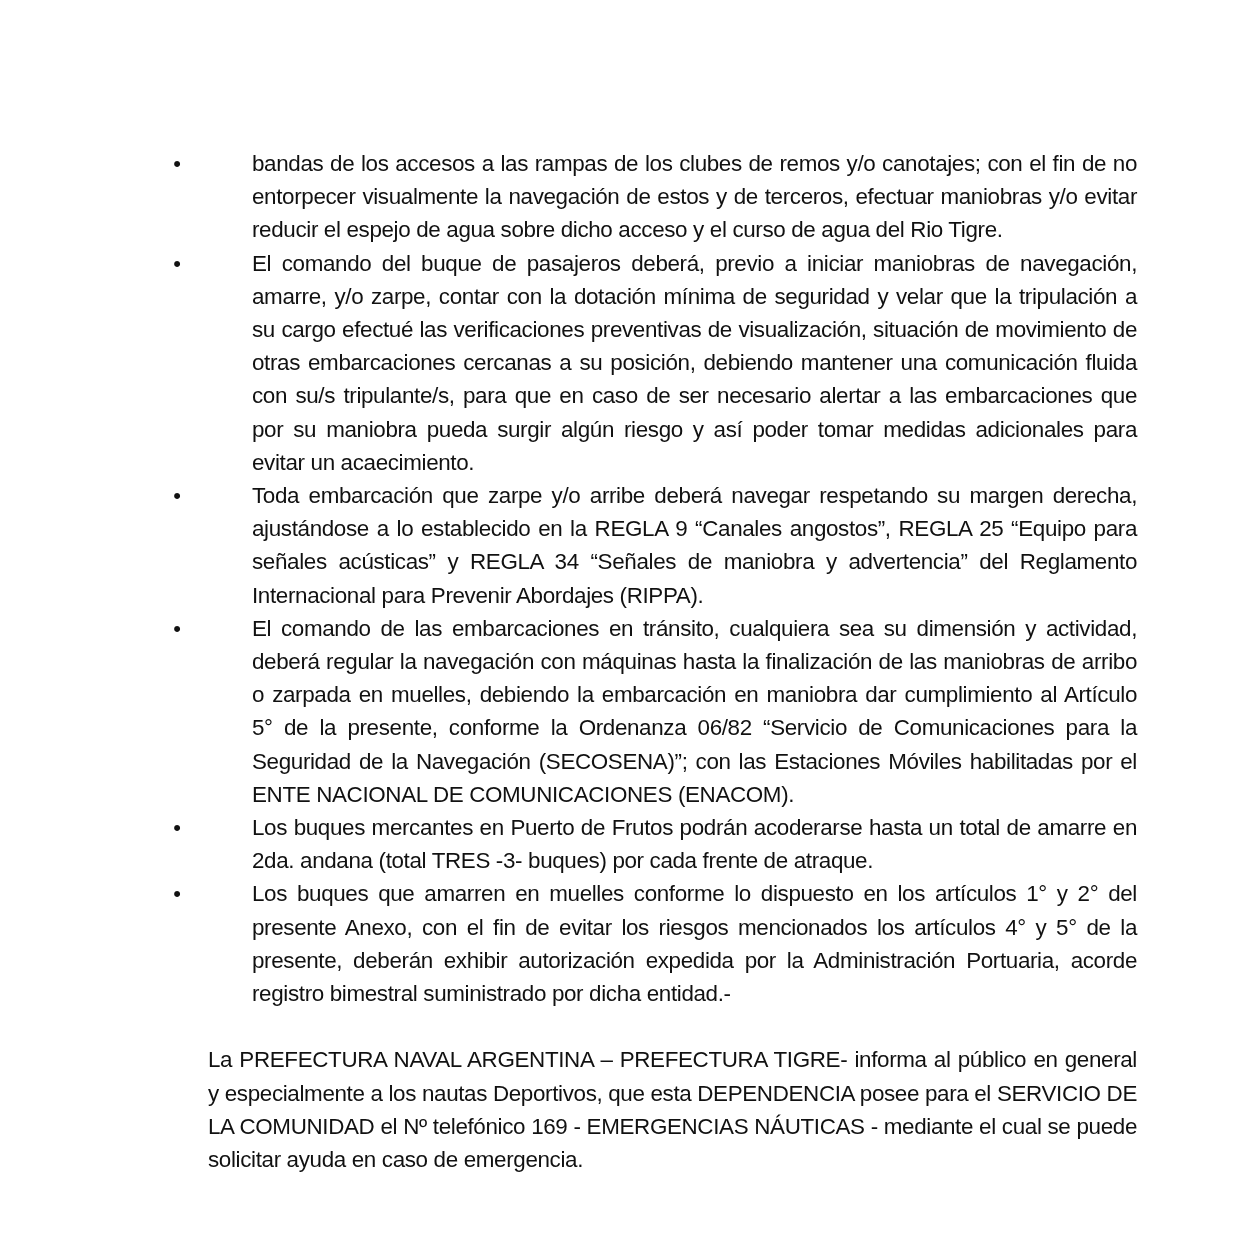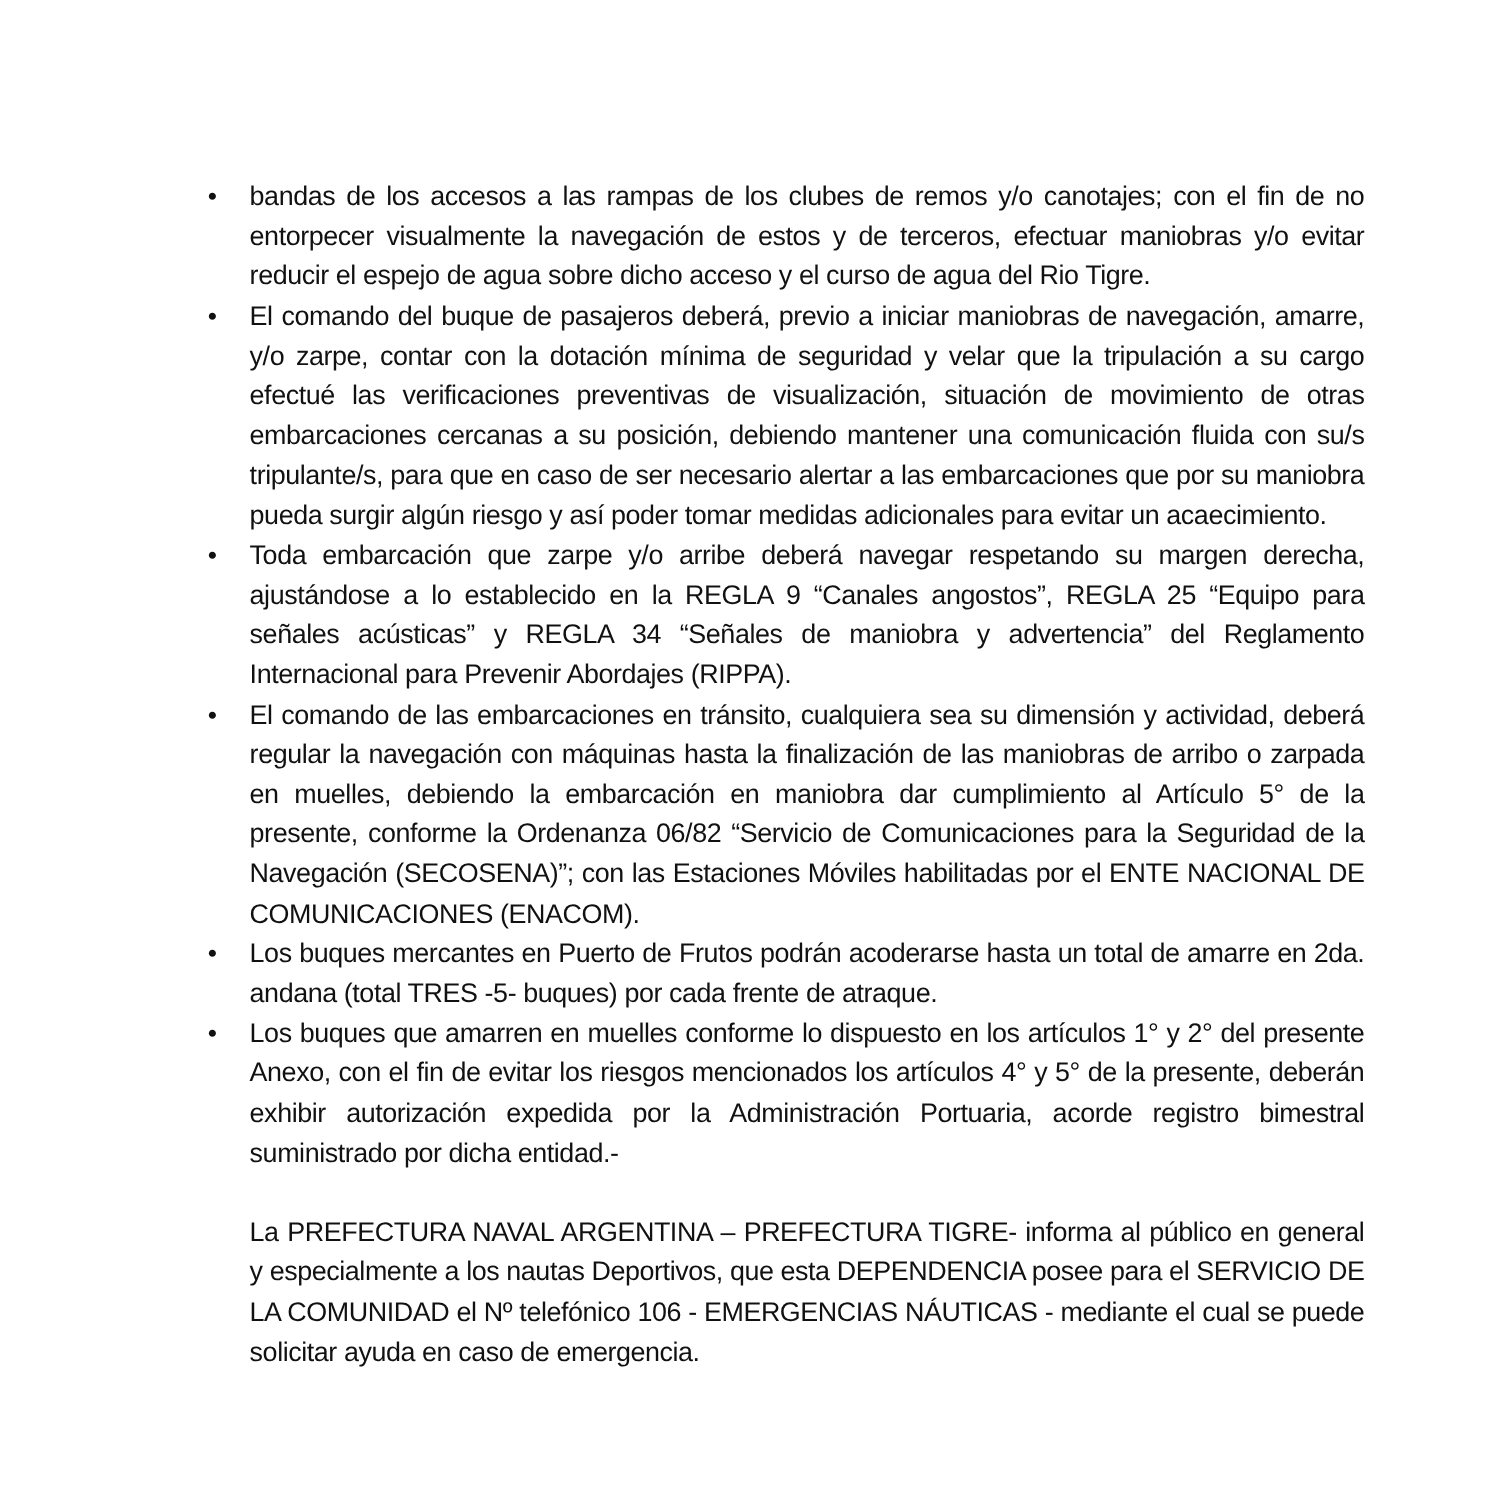--- a/index.html
+++ b/index.html
@@ -52,20 +52,21 @@
       font-size: 22.4px;
       line-height: 33.2px;
       text-align: justify;
       letter-spacing: -0.35px;
       word-spacing: 0px;
       transform-origin: left top;
       display: block;
     }
     .text.last-line-left {
       text-align-last: left;
+      margin-left: 44px;
     }
     .spacer {
       height: 33.2px;
     }
     .paragraph {
       margin: 0;
     }
   </style>
 </head>
 <body>
@@ -84,25 +85,25 @@
       <li class="bullet-item">
         <span class="bullet-glyph">•</span>
         <span class="text last-line-left">Toda embarcación que zarpe y/o arribe deberá navegar respetando su margen derecha, ajustándose a lo establecido en la REGLA 9 “Canales angostos”, REGLA 25 “Equipo para señales acústicas” y REGLA 34 “Señales de maniobra y advertencia” del Reglamento Internacional para Prevenir Abordajes (RIPPA).</span>
       </li>
       <li class="bullet-item">
         <span class="bullet-glyph">•</span>
         <span class="text last-line-left">El comando de las embarcaciones en tránsito, cualquiera sea su dimensión y actividad, deberá regular la navegación con máquinas hasta la finalización de las maniobras de arribo o zarpada en muelles, debiendo la embarcación en maniobra dar cumplimiento al Artículo 5° de la presente, conforme la Ordenanza 06/82 “Servicio de Comunicaciones para la Seguridad de la Navegación (SECOSENA)”; con las Estaciones Móviles habilitadas por el ENTE NACIONAL DE COMUNICACIONES (ENACOM).</span>
       </li>
       <li class="bullet-item">
         <span class="bullet-glyph">•</span>
-        <span class="text last-line-left">Los buques mercantes en Puerto de Frutos podrán acoderarse hasta un total de amarre en 2da. andana (total TRES -5- buques) por cada frente de atraque.</span>
+        <span class="text last-line-left">Los buques mercantes en Puerto de Frutos podrán acoderarse hasta un total de amarre en 2da. andana (total TRES -3- buques) por cada frente de atraque.</span>
       </li>
       <li class="bullet-item">
         <span class="bullet-glyph">•</span>
         <span class="text last-line-left">Los buques que amarren en muelles conforme lo dispuesto en los artículos 1° y 2° del presente Anexo, con el fin de evitar los riesgos mencionados los artículos 4° y 5° de la presente, deberán exhibir autorización expedida por la Administración Portuaria, acorde registro bimestral suministrado por dicha entidad.-</span>
       </li>
     </ul>
     <div class="spacer"></div>
     <p class="paragraph">
-      <span class="text">La PREFECTURA NAVAL ARGENTINA – PREFECTURA TIGRE- informa al público en general y especialmente a los nautas Deportivos, que esta DEPENDENCIA posee para el SERVICIO DE LA COMUNIDAD el Nº telefónico 106 - EMERGENCIAS NÁUTICAS - mediante el cual se puede solicitar ayuda en caso de emergencia.</span>
+      <span class="text">La PREFECTURA NAVAL ARGENTINA – PREFECTURA TIGRE- informa al público en general y especialmente a los nautas Deportivos, que esta DEPENDENCIA posee para el SERVICIO DE LA COMUNIDAD el Nº telefónico 169 - EMERGENCIAS NÁUTICAS - mediante el cual se puede solicitar ayuda en caso de emergencia.</span>
     </p>
   </div>
 </div>
 
 </body></html>

